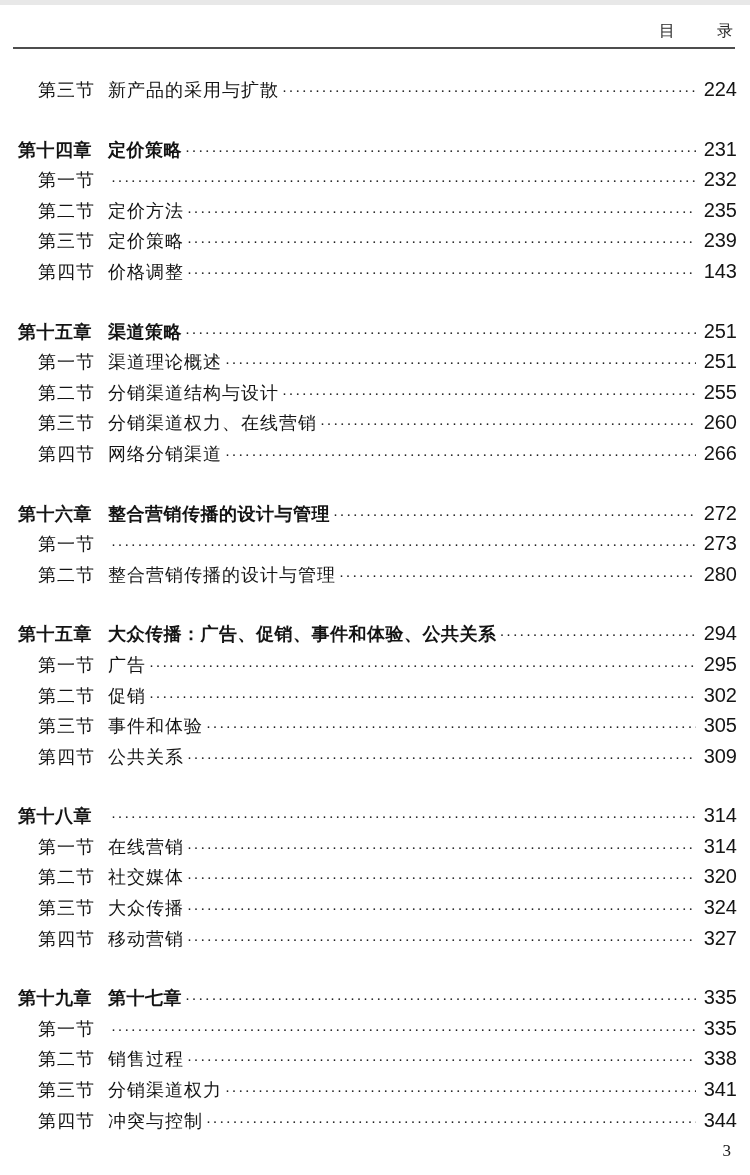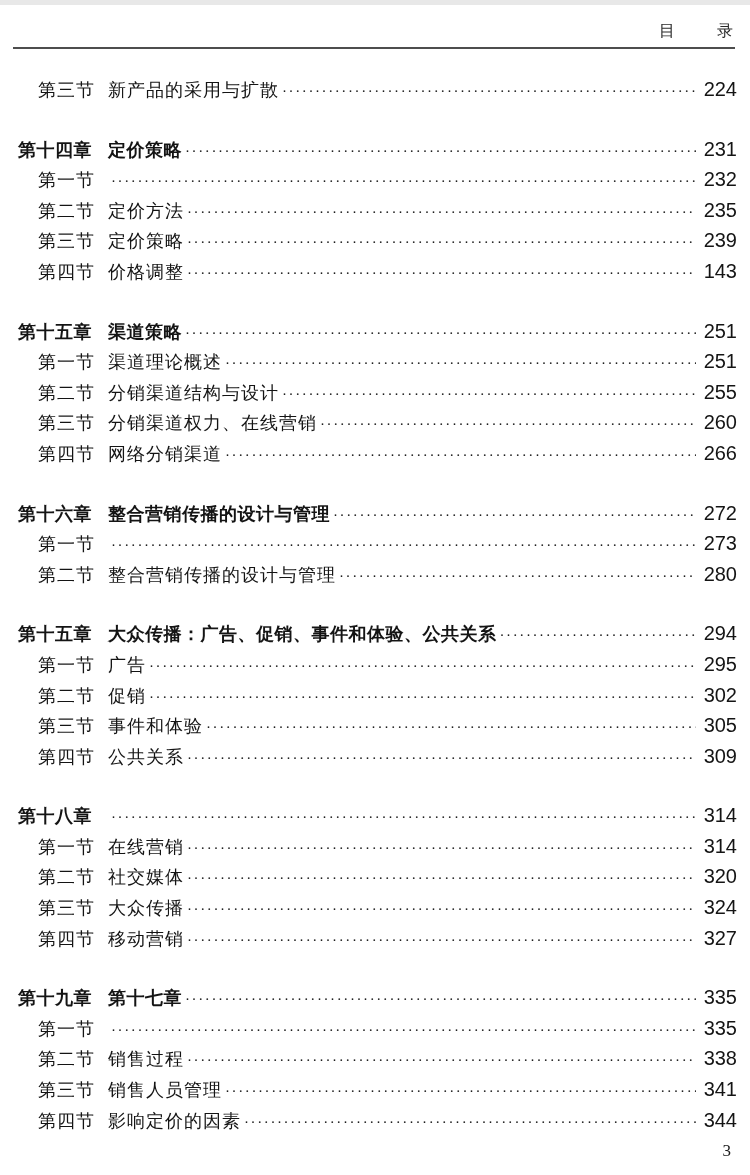--- a/index.html
+++ b/index.html
@@ -255,26 +255,26 @@
           <span class="pagenum">335</span>
         </div>
         <div class="row section">
           <span class="label">第二节</span>
           <span class="title">销售过程</span>
           <span class="leader">································································································································································</span>
           <span class="pagenum">338</span>
         </div>
         <div class="row section">
           <span class="label">第三节</span>
-          <span class="title">销售人员管理</span>
+          <span class="title">分销渠道权力</span>
           <span class="leader">································································································································································</span>
           <span class="pagenum">341</span>
         </div>
         <div class="row section">
           <span class="label">第四节</span>
-          <span class="title">影响定价的因素</span>
+          <span class="title">冲突与控制</span>
           <span class="leader">································································································································································</span>
           <span class="pagenum">344</span>
         </div>
       </div>
     </div>
   <div class="folio">3</div>
 </div>
 
 </body></html>

